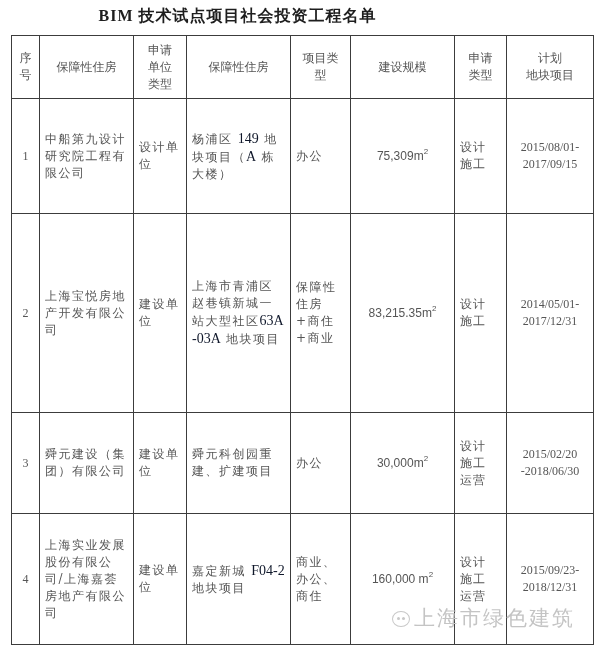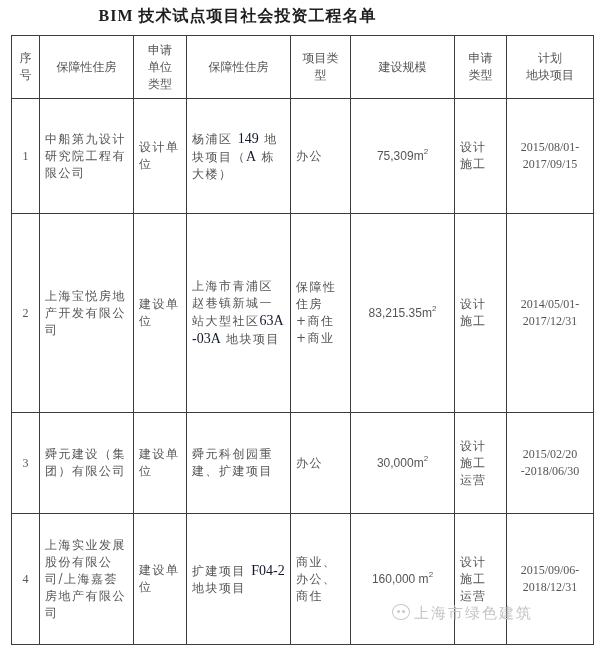--- a/index.html
+++ b/index.html
@@ -26,21 +26,21 @@
   .c-no { text-align: center; }
   .c-num { text-align: center; font-family: Liberation Sans, sans-serif; font-size: 13.5px; color: #222; }
   .c-date { text-align: center; font-family: Liberation Serif, serif; font-size: 13.5px; color: #222; line-height: 19px; padding: 0 2px; }
   .c-left { text-align: left; letter-spacing: 1.5px; }
   .c-ctr { letter-spacing: 1px; }
   .latin { font-family: "Liberation Serif", serif; font-size: 14px; color: #0f172a; letter-spacing: 0; }
   sup { font-size: 8px; vertical-align: 6px; line-height: 0; }
   .hd { line-height: 17px; }
   .watermark {
     position: absolute; left: 392px; top: 604px;
-    font-family: "DejaVu Sans", sans-serif; font-size: 15px; color: #c4c4c4;
+    font-family: "DejaVu Sans", sans-serif; font-size: 21px; color: #c4c4c4;
     letter-spacing: 2px; white-space: nowrap;
   }
   .wm-icon {
     display: inline-block; width: 16px; height: 14px; border: 1.5px solid #c8c8c8;
     border-radius: 50%; vertical-align: -2px; margin-right: 4px; position: relative;
   }
   .wm-icon::after {
     content: ""; position: absolute; left: 4px; top: 5px; width: 3px; height: 3px;
     background: #c8c8c8; border-radius: 50%; box-shadow: 5px 0 0 #c8c8c8;
   }
@@ -105,24 +105,24 @@
     <td class="c-left">办公</td>
     <td class="c-num"><span>30,000m</span><sup>2</sup></td>
     <td class="c-ctr"><span>设计</span><br><span>施工</span><br><span>运营</span></td>
     <td class="c-date"><span>2015/02/20</span><br><span>-2018/06/30</span></td>
   </tr>
 
   <tr style="height:131px">
     <td class="c-no latin">4</td>
     <td class="c-left">上海实业发展股份有限公司/上海嘉荟房地产有限公司</td>
     <td class="c-left">建设单位</td>
-    <td class="c-left"><span>扩建项目 </span><span class="latin">F04-2</span><span> 地块项目</span></td>
+    <td class="c-left"><span>嘉定新城 </span><span class="latin">F04-2</span><span> 地块项目</span></td>
     <td class="c-left">商业、办公、商住</td>
     <td class="c-num"><span>160,000 m</span><sup>2</sup></td>
     <td class="c-ctr"><span>设计</span><br><span>施工</span><br><span>运营</span></td>
-    <td class="c-date"><span>2015/09/06-</span><br><span>2018/12/31</span></td>
+    <td class="c-date"><span>2015/09/23-</span><br><span>2018/12/31</span></td>
   </tr>
 </tbody>
   </table>
 
 <div class="watermark">
   <span class="wm-icon"></span><span>上海市绿色建筑</span>
 </div>
 
 </body></html>

